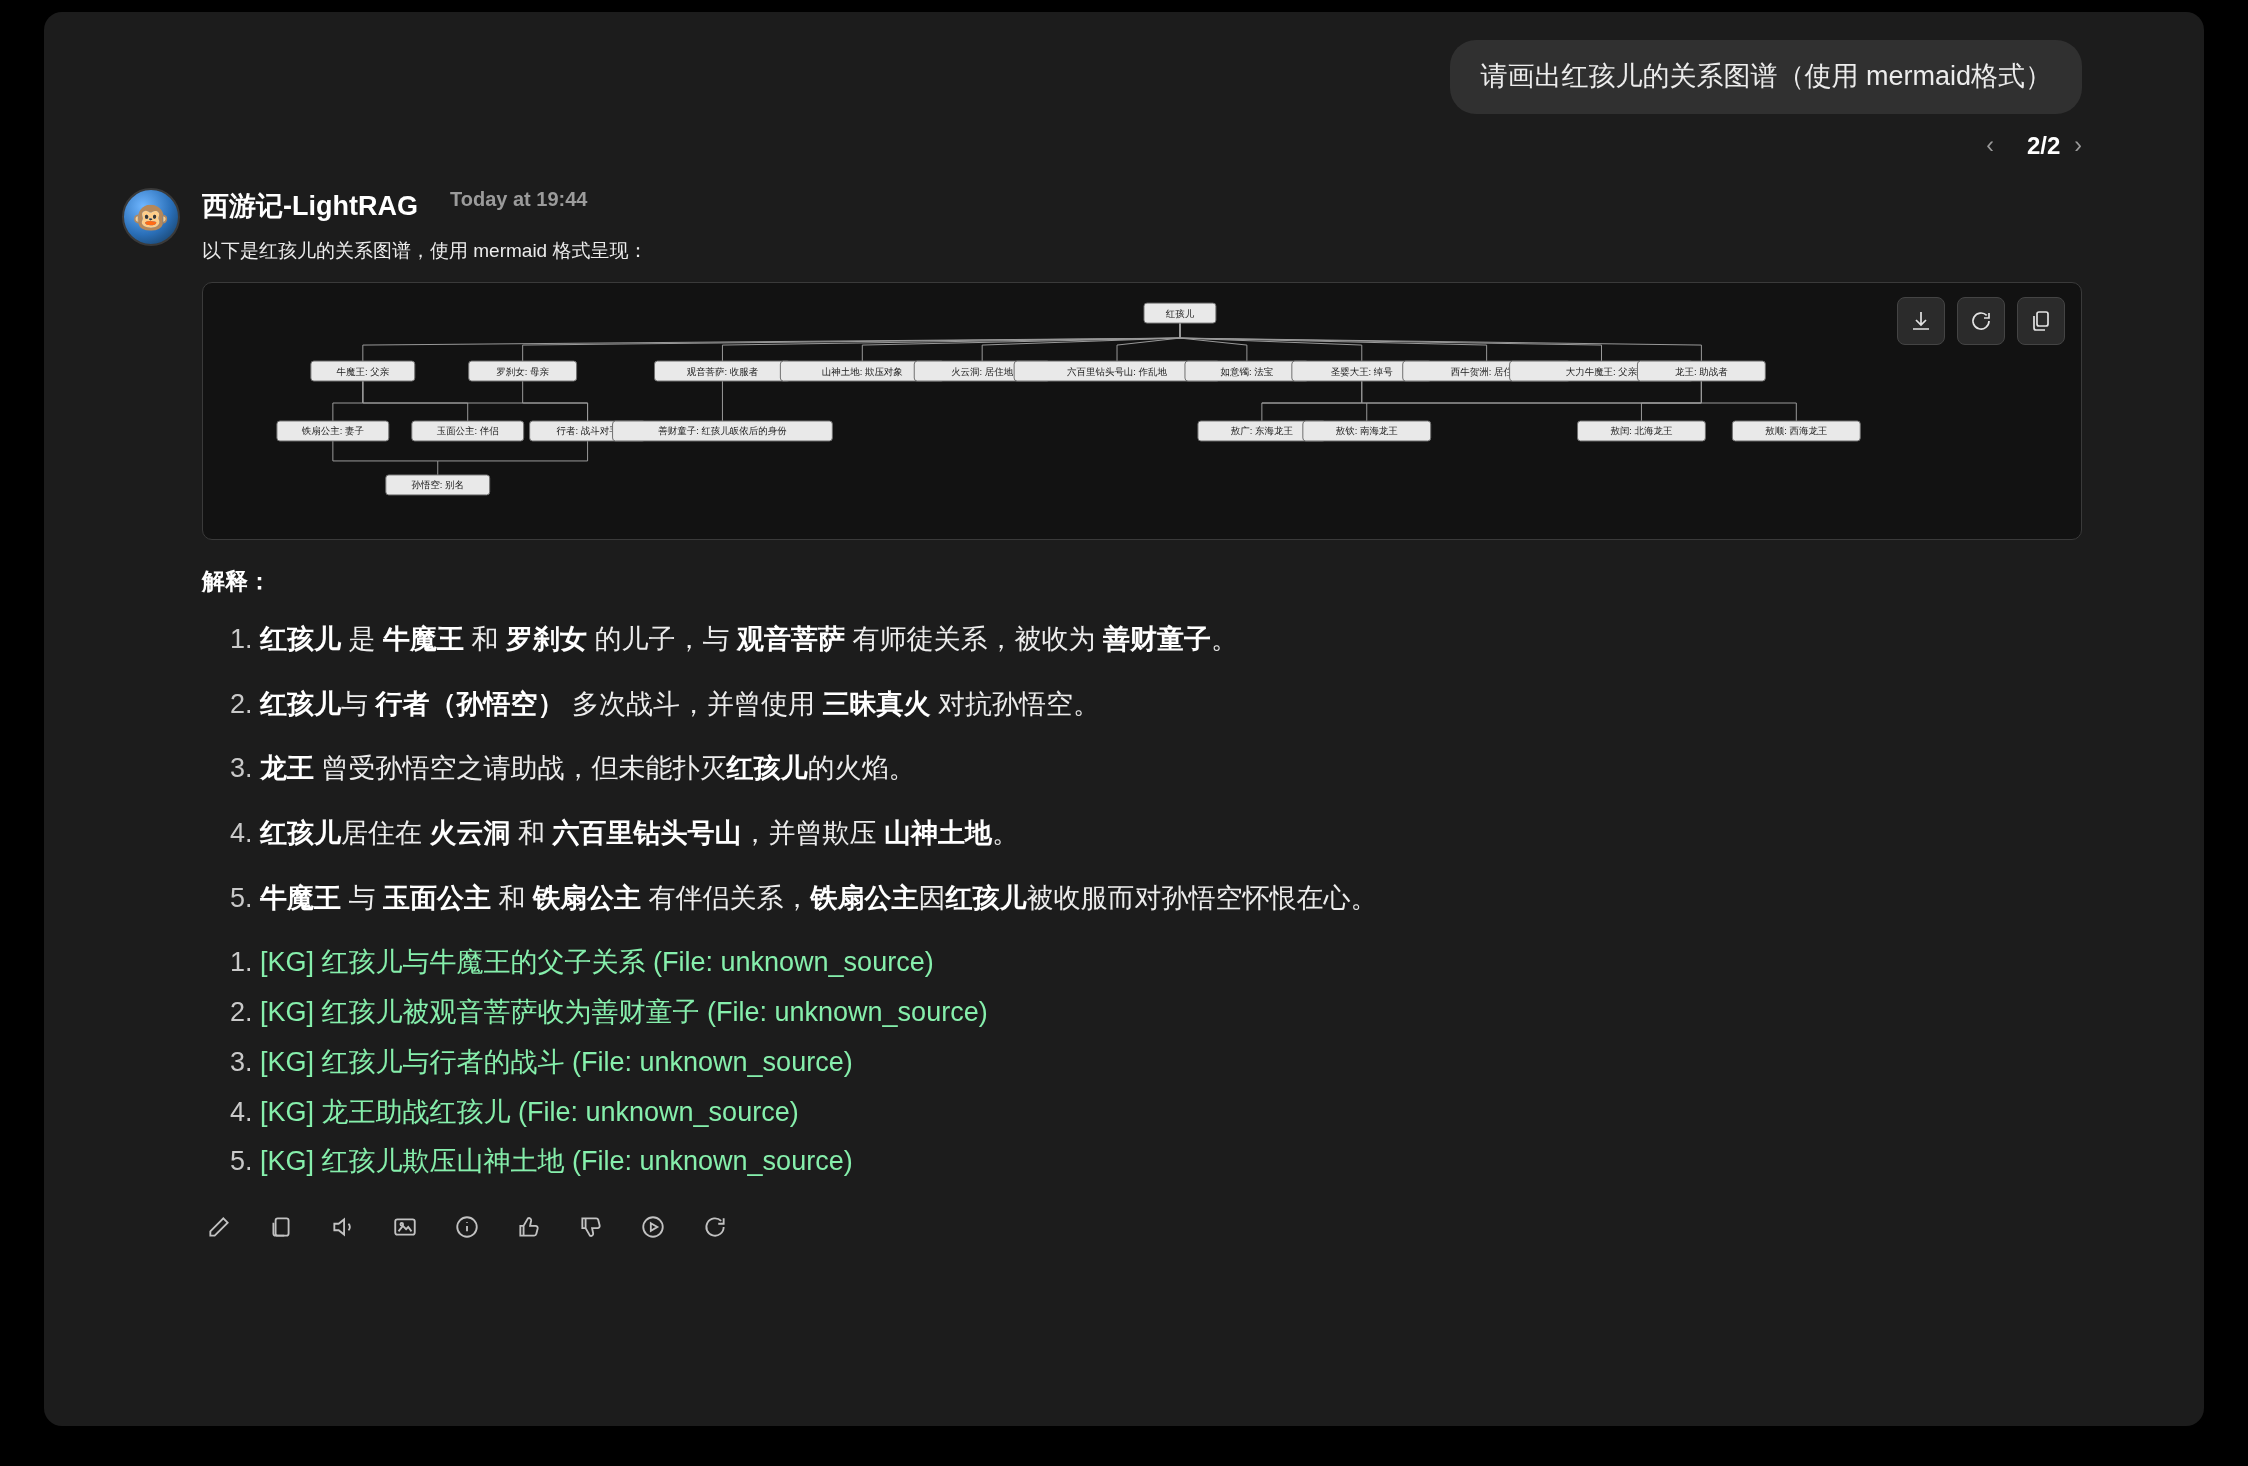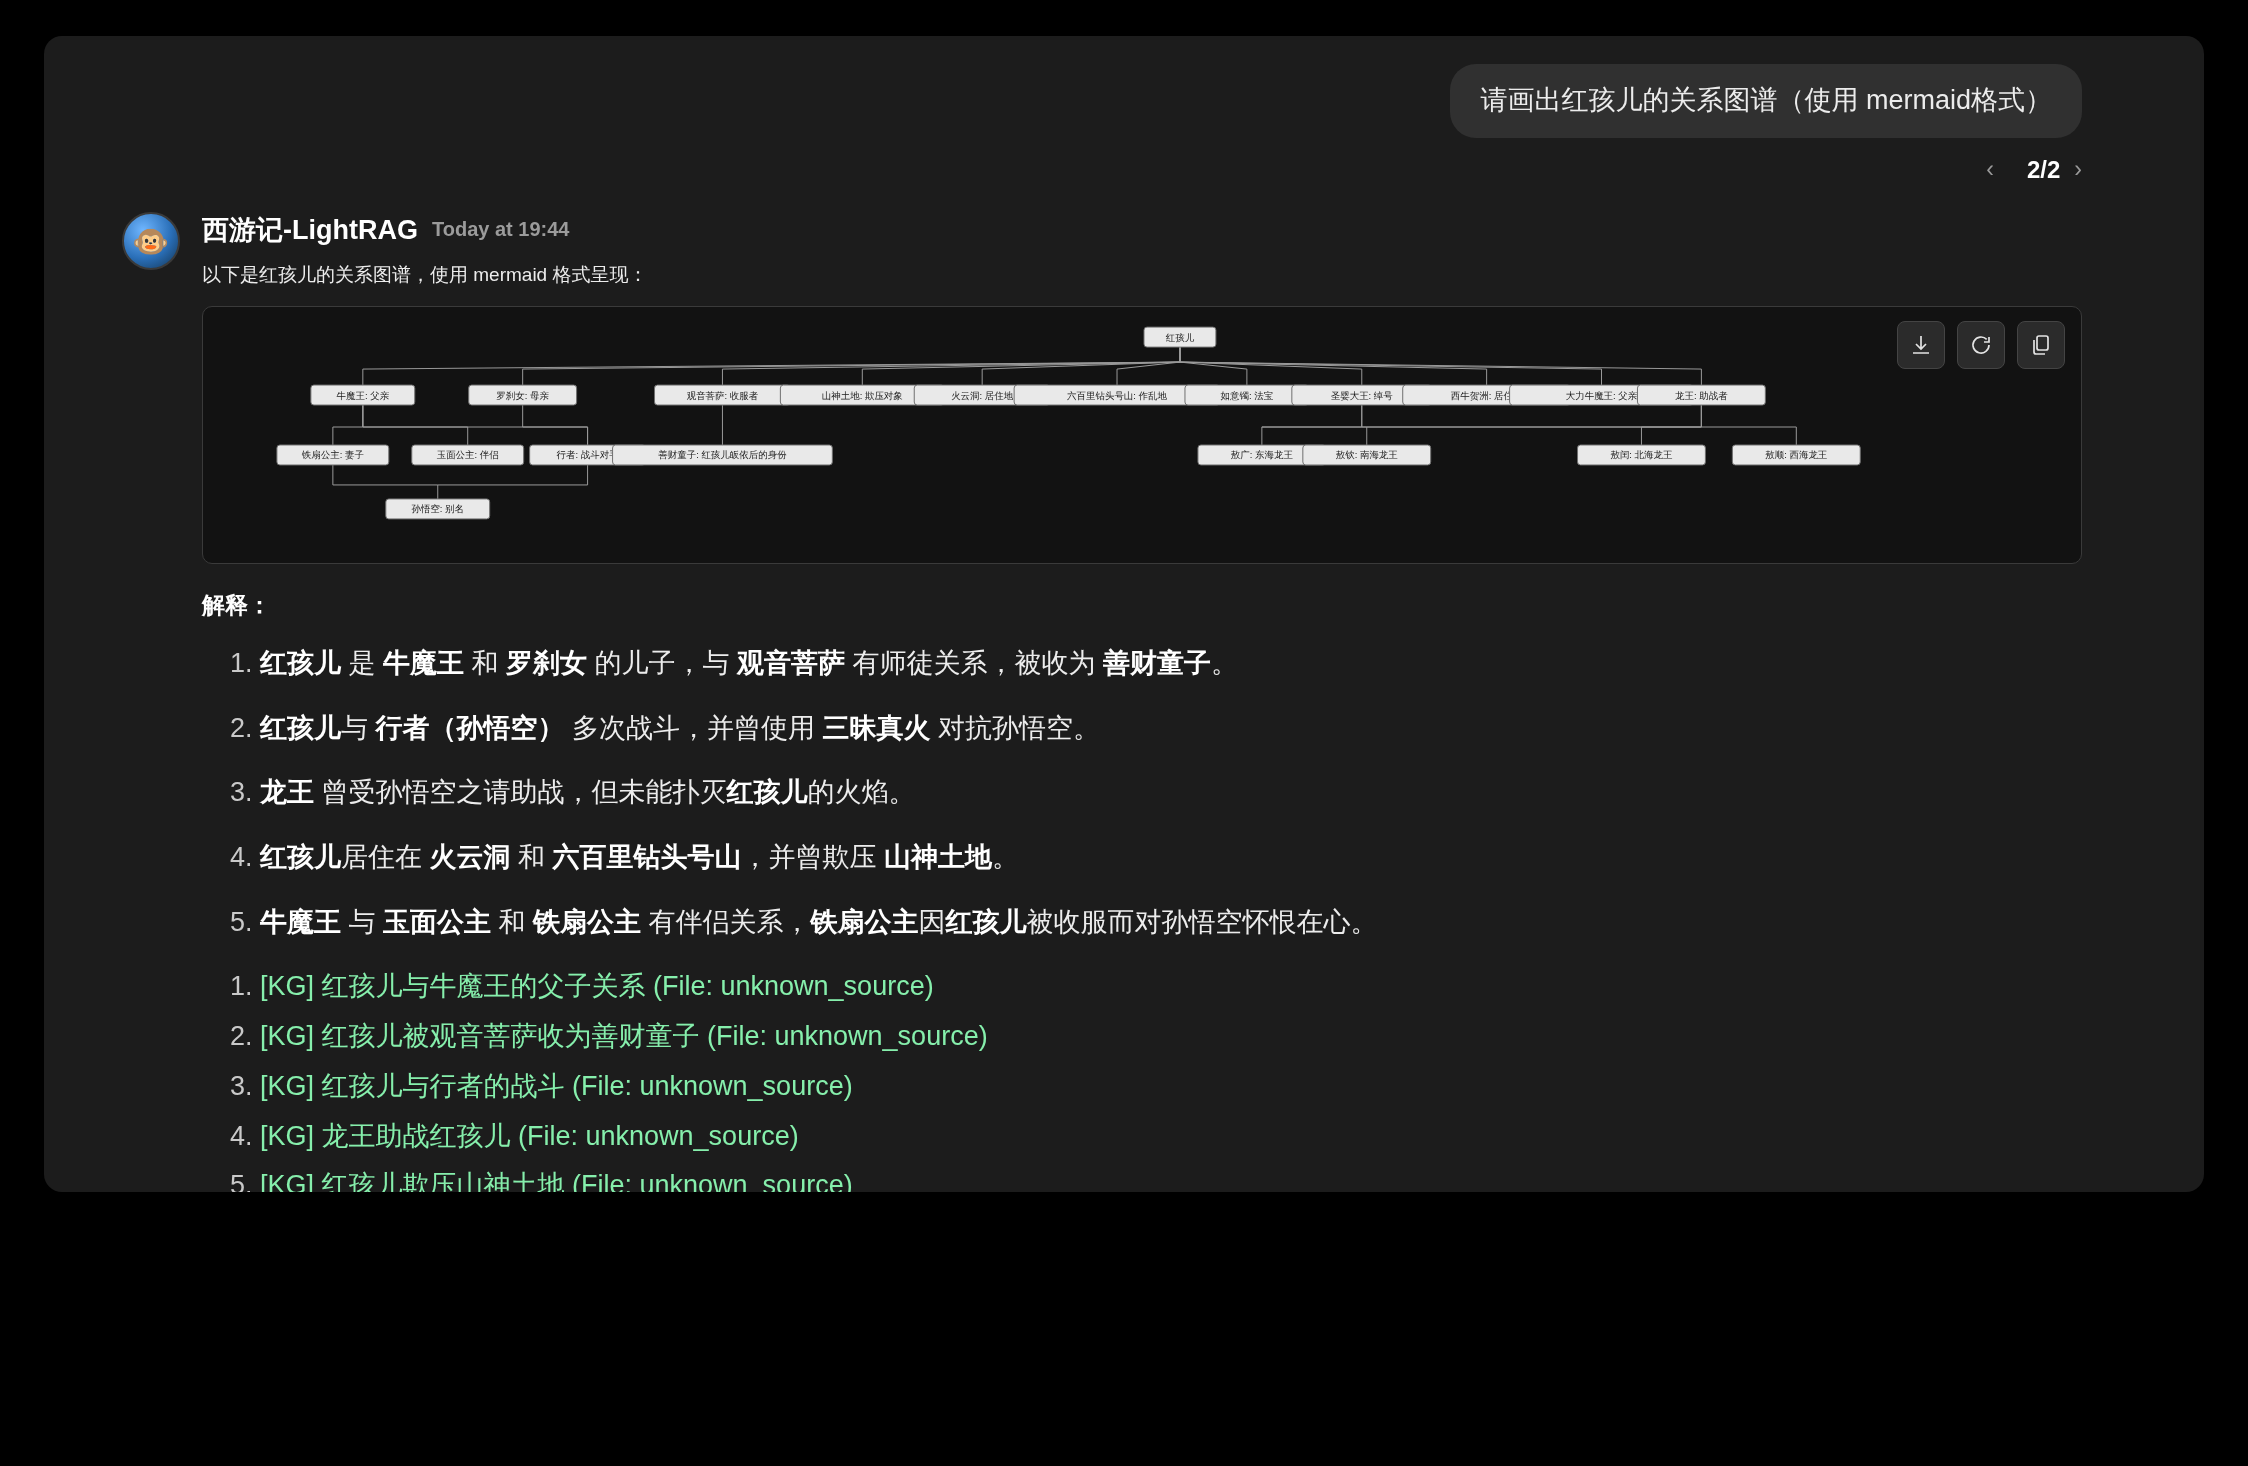--- a/index.html
+++ b/index.html
@@ -5,22 +5,22 @@
   * { box-sizing: border-box; }
   html, body {
     margin: 0; padding: 0;
     background: #000000;
     width: 2248px; height: 1466px;
     font-family: "Liberation Sans", sans-serif;
     overflow: hidden;
   }
   .app-window {
     position: absolute;
-    left: 44px; top: 36px;
-    width: 2160px; height: 1156px;
+    left: 44px; top: 12px;
+    width: 2160px; height: 1414px;
     background: #1c1c1c;
     border-radius: 18px;
     overflow: hidden;
   }
   .chat-scroll {
     position: relative;
     width: 100%; height: 100%;
     padding: 28px 0 0 0;
   }
   
@@ -76,22 +76,22 @@
   .avatar .face {
     position: absolute;
     left: 50%; top: 52%;
     transform: translate(-50%,-50%);
     font-size: 30px;
     line-height: 1;
   }
   .assistant-body { flex: 1 1 auto; min-width: 0; }
   .assistant-header {
     display: flex;
-    align-items: center;
-    gap: 14px;
+    align-items: flex-start;
+    gap: 32px;
   }
   .assistant-name {
     color: #ffffff;
     font-size: 27px;
     font-weight: bold;
   }
   .assistant-time {
     color: #9b9b9b;
     font-size: 20px;
     font-weight: bold;

